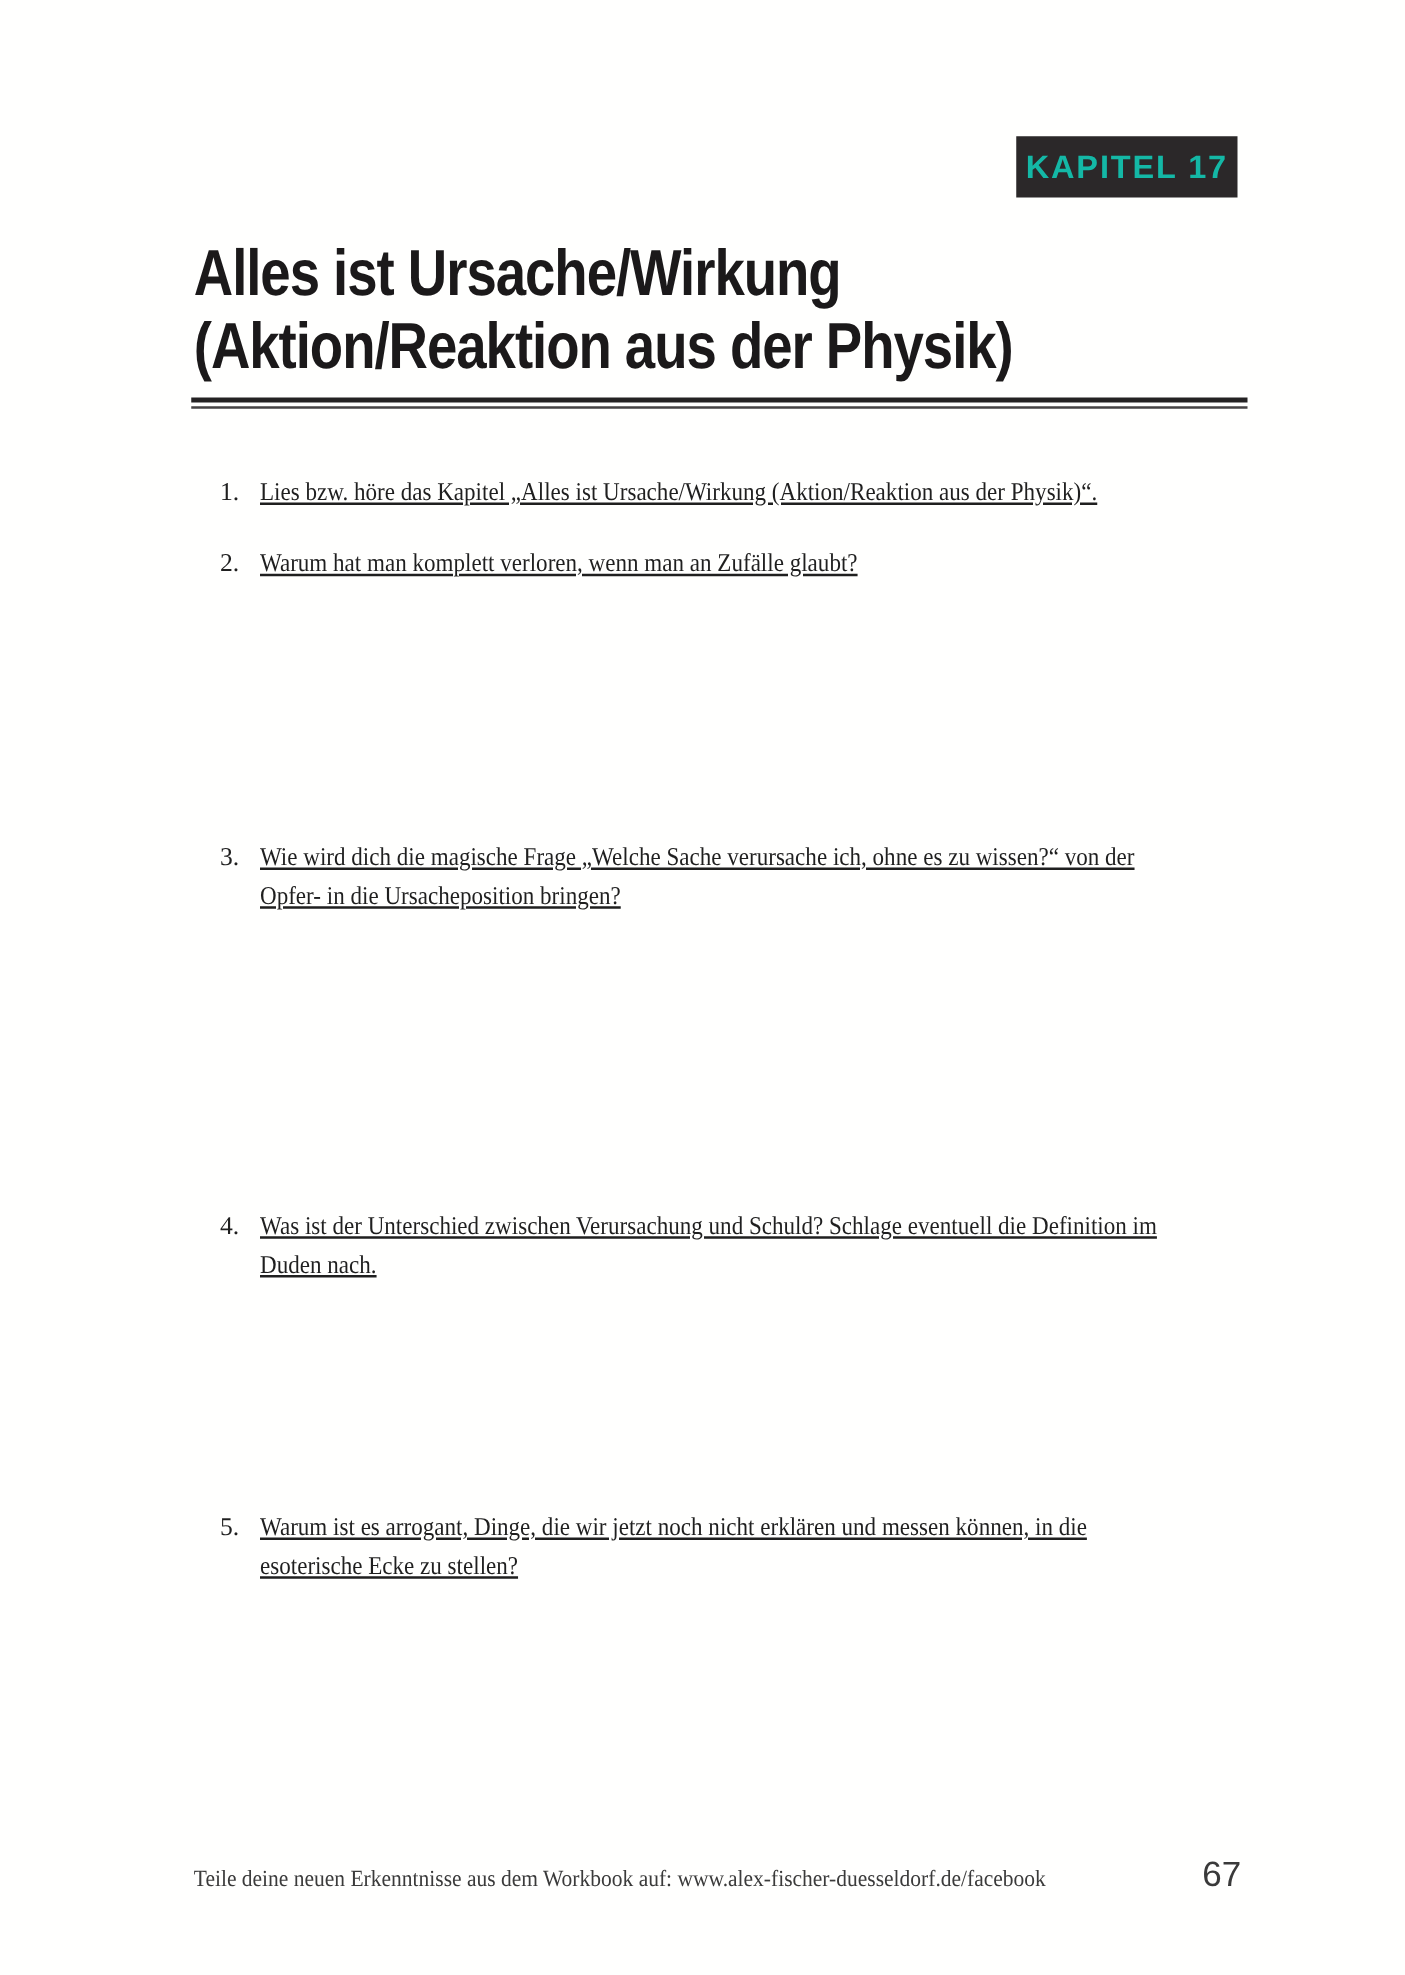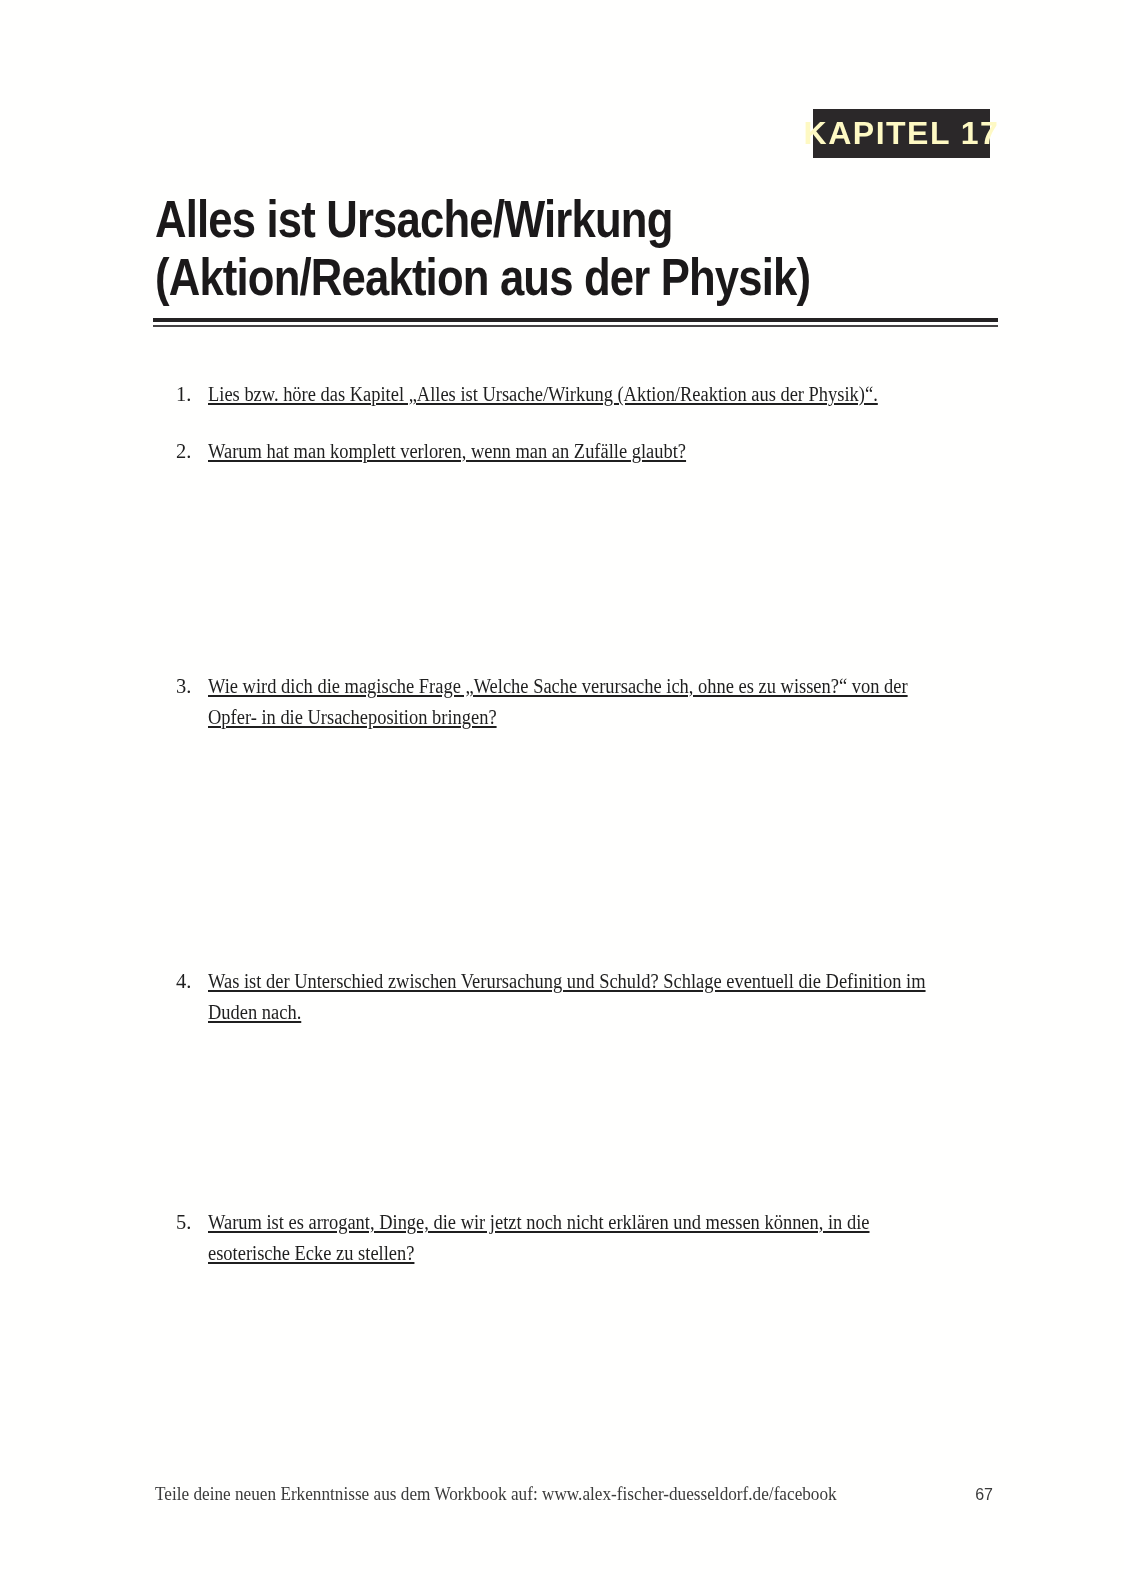--- a/index.html
+++ b/index.html
@@ -15,22 +15,22 @@
 
   
   .badge {
     position: absolute; left: 813px; top: 109px;
     width: 177px; height: 49px;
     background: #2b2829;
     display: flex; align-items: center; justify-content: center;
   }
   .badge span {
     font-family: "Liberation Sans", sans-serif;
-    font-weight: 700; font-size: 32px; letter-spacing: 1.5px;
-    color: #fef9c3; white-space: nowrap;
+    font-weight: 700; font-size: 26px; letter-spacing: 1.5px;
+    color: #14b8a6; white-space: nowrap;
   }
 
   
   .title {
     position: absolute; left: 155px; top: 190px; margin: 0;
     font-family: "Liberation Sans", sans-serif;
     font-weight: 700; font-size: 52px; line-height: 58px;
     color: #1b191a; letter-spacing: -1px;
     transform: scaleX(0.84); transform-origin: 0 0;
   }
@@ -67,21 +67,21 @@
     position: absolute; left: 155px; top: 1484px; width: 838px;
     display: flex; justify-content: space-between; align-items: baseline;
   }
   .footer-note {
     font-family: "Liberation Serif", serif;
     font-size: 18.5px; color: #3b3b3b; white-space: nowrap;
     transform: scaleX(0.93); transform-origin: 0 0;
   }
   .page-number {
     font-family: "Liberation Sans", sans-serif;
-    font-size: 16px; color: #3a3a3a;
+    font-size: 28px; color: #3a3a3a;
   }
 </style>
 </head>
 <body>
 
 <div class="page">
 
   <div class="badge">
     <span>KAPITEL 17</span>
   </div>

